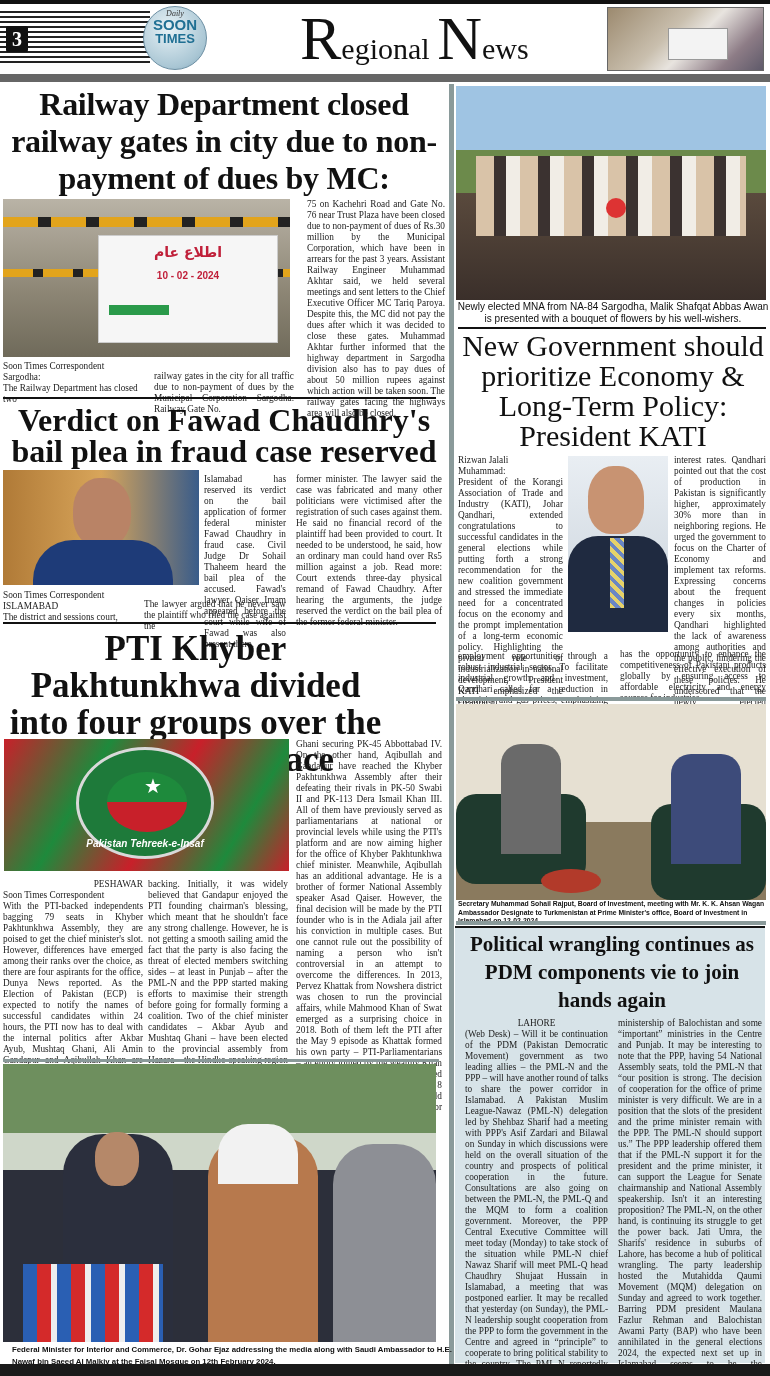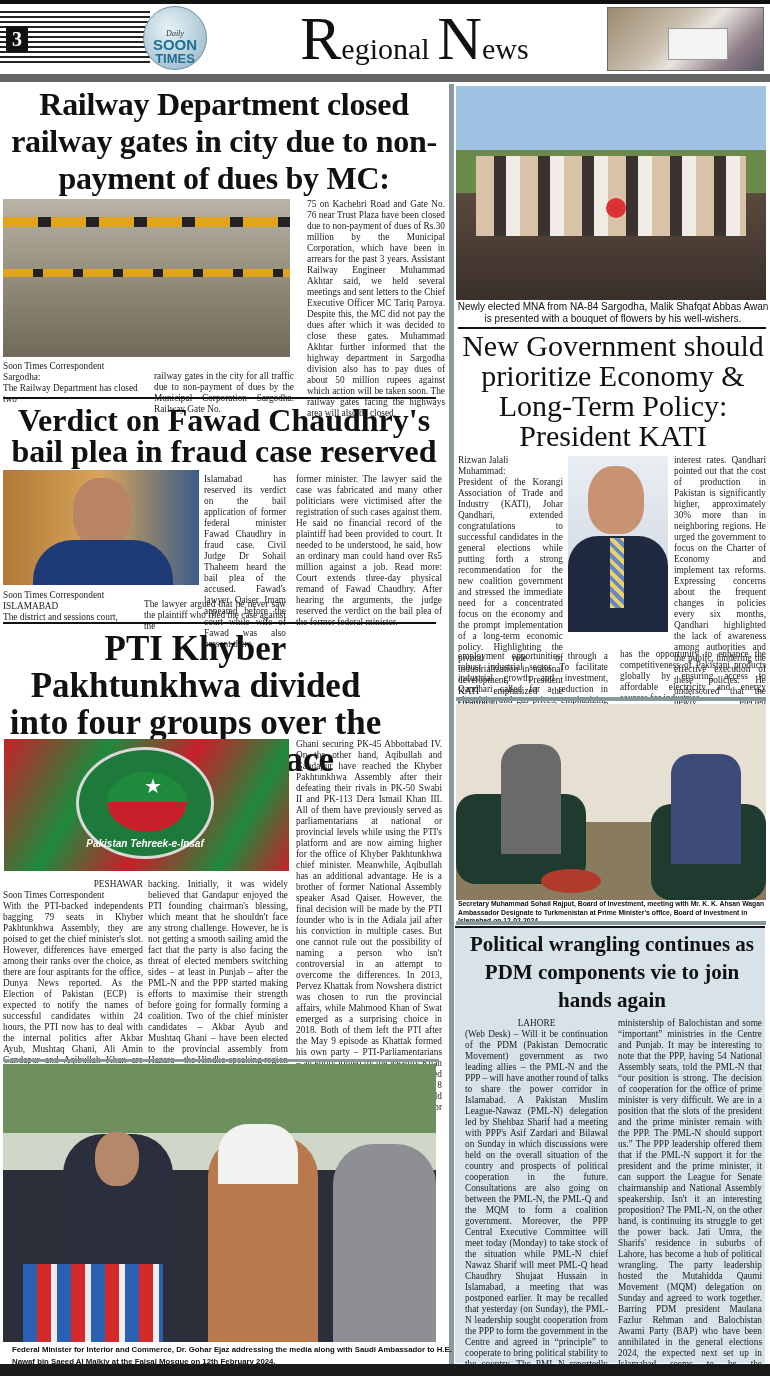--- a/index.html
+++ b/index.html
@@ -3,21 +3,21 @@
 <meta charset="utf-8">
 <style>
 *{box-sizing:border-box;margin:0;padding:0}
 body{width:770px;height:1376px;background:#fff;font-family:"Liberation Serif",serif;color:#111;position:relative;overflow:hidden}
 .abs{position:absolute}
 .topbar{left:0;top:0;width:770px;height:4px;background:#111}
 .masthead{left:0;top:4px;width:770px;height:70px;background:#fff}
 .lines{left:0;top:8px;width:150px;height:58px;background:repeating-linear-gradient(#fff 0 3px,#222 3px 5px)}
 .pagenum{left:6px;top:26px;width:22px;height:26px;background:#111;color:#fff;font:bold 20px "Liberation Serif",serif;text-align:center;line-height:26px;border-radius:2px}
 .logo{left:143px;top:6px;width:64px;height:64px;border-radius:50%;background:radial-gradient(circle at 40% 35%,#e8f2f6,#a9c6d4 70%,#7fa3b7);border:1px solid #6c8fa3;text-align:center}
-.logo .d{font:italic 8px "Liberation Serif",serif;color:#333;margin-top:22px}
+.logo .d{font:italic 8px "Liberation Serif",serif;color:#333;margin-top:2px}
 .logo .s{font:bold 15px "Liberation Sans",sans-serif;color:#1f6f93;line-height:14px}
 .logo .t{font:bold 13px "Liberation Sans",sans-serif;color:#1f6f93;line-height:13px}
 .title{left:300px;top:8px;font-family:"Liberation Serif",serif;color:#111;white-space:nowrap}
 .title .big{font-size:62px;line-height:60px}
 .title .small{font-size:30px}
 .mosque{left:607px;top:7px;width:157px;height:64px;background:linear-gradient(135deg,#9c8a6f,#c9bfae 40%,#e8e4df 55%,#8d7c86 80%,#5f5a6a);border:1px solid #666}
 .mosque .bld{position:absolute;left:60px;top:20px;width:60px;height:32px;background:#f3f3f3;border:1px solid #999}
 .graybar{left:0;top:74px;width:770px;height:8px;background:#666}
 .vrule{left:449px;top:84px;width:5px;height:1282px;background:#8a9a9a}
 .hl{font-family:"Liberation Serif",serif;font-weight:bold;text-align:center;color:#111}
@@ -52,20 +52,25 @@
 <div class="abs mosque">
     <div class="bld"></div>
   </div>
 <div class="abs graybar"></div>
 <div class="abs vrule"></div>
 
 <div class="abs hl h1">Railway Department closed railway gates in city due to non-payment of dues by MC:</div>
 <div class="abs photo" style="left:3px;top:199px;width:287px;height:158px;background:linear-gradient(#b9b3a6,#8c8574 60%,#6f6a5a)">
   <div style="position:absolute;left:0;top:18px;width:287px;height:10px;background:repeating-linear-gradient(90deg,#e2a41c 0 35px,#222 35px 48px)"></div>
   <div style="position:absolute;left:0;top:70px;width:287px;height:8px;background:repeating-linear-gradient(90deg,#e2a41c 0 30px,#222 30px 40px)"></div>
+  <div style="position:absolute;left:95px;top:36px;width:180px;height:108px;background:#f6f6f6;border:1px solid #ccc;text-align:center">
+    <div style="color:#c0203a;font:bold 14px 'DejaVu Sans',sans-serif;margin-top:8px">اطلاع عام</div>
+    <div style="color:#c0203a;font:bold 10px 'Liberation Sans',sans-serif;margin-top:10px">10 - 02 - 2024</div>
+    <div style="width:60px;height:10px;background:#2a9a4a;margin:24px 0 0 10px"></div>
+  </div>
 </div>
 <div class="abs txt" style="left:3px;top:361px;width:140px;text-align:left">
   <div>Soon Times Correspondent</div>
   <div>Sargodha:</div>
   <div>The Railway Department has closed two</div>
 </div>
 <div class="abs txt" style="left:154px;top:371px;width:140px">railway gates in the city for all traffic due to non-payment of dues by the Municipal Corporation Sargodha. Railway Gate No.</div>
 <div class="abs txt" style="left:307px;top:199px;width:138px">75 on Kachehri Road and Gate No. 76 near Trust Plaza have been closed due to non-payment of dues of Rs.30 million by the Municipal Corporation, which have been in arrears for the past 3 years. Assistant Railway Engineer Muhammad Akhtar said, we held several meetings and sent letters to the Chief Executive Officer MC Tariq Paroya. Despite this, the MC did not pay the dues after which it was decided to close these gates. Muhammad Akhtar further informed that the highway department in Sargodha division also has to pay dues of about 50 million rupees against which action will be taken soon. The railway gates facing the highways area will also be closed.</div>
 <div class="abs rule" style="left:3px;top:397px;width:433px"></div>
 

